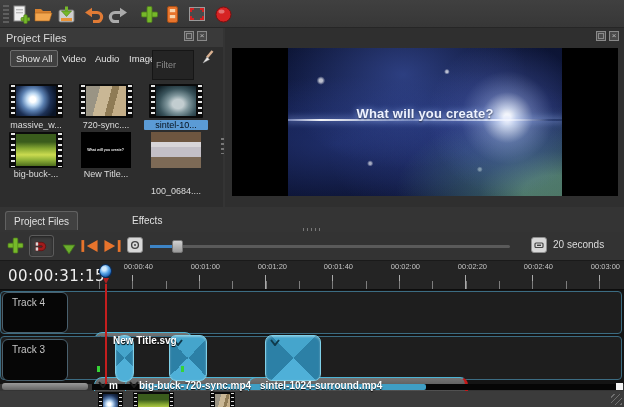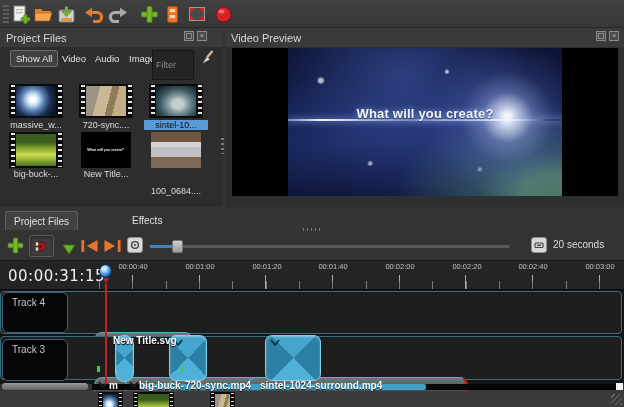--- a/index.html
+++ b/index.html
@@ -100,21 +100,21 @@
   #zoom-slider-track { position:absolute; left:150px; top:245px; width:360px; height:3px; background:#5a5a5a; border-radius:2px; }
   #zoom-slider-fill { position:absolute; left:150px; top:245px; width:26px; height:3px; background:#3d84c6; }
   #zoom-slider-handle { position:absolute; left:172px; top:240px; width:11px; height:13px;
     background:linear-gradient(#d0d0d0,#9a9a9a); border:1px solid #777; border-radius:2px; }
   #zoom-label { position:absolute; left:553px; top:239px; font-size:10px; color:#dcdcdc; }
 
   #ruler { position:absolute; left:0; top:260px; width:624px; height:30px; background:#242424;
     border-top:1px solid #1a1a1a; border-bottom:1px solid #0c0c0c; }
   #timecode { position:absolute; left:8px; top:6px; font-size:15px; color:#efefef;
     font-family:"DejaVu Sans",sans-serif; letter-spacing:.5px; }
-  .rlabel { position:absolute; top:1px; width:40px; text-align:center; font-size:7.5px; color:#c4c4c4; }
+  .rlabel { position:absolute; top:1px; width:40px; text-align:right; font-size:7.5px; color:#c4c4c4; }
   #ticks-minor { position:absolute; left:99px; top:20px; width:521px; height:8px;
     background:repeating-linear-gradient(90deg,#7d7d7d 0 1px,transparent 1px 33.33px); }
   #ticks-major { position:absolute; left:132px; top:14px; width:490px; height:14px;
     background:repeating-linear-gradient(90deg,#ababab 0 1px,transparent 1px 66.67px); }
   #playhead-ball { position:absolute; left:99px; top:264px; width:13px; height:14px; z-index:40;
     background:radial-gradient(circle at 38% 32%, #cfeaff 0 18%, #5aa6e8 45%, #1c5fae 75%, #0b3a74);
     border-radius:50% 50% 50% 50%/52% 52% 48% 48%; border:1px solid #0a2d5c; }
   #playhead-tip { position:absolute; left:103px; top:278px; width:0; height:0; z-index:40;
     border-left:3px solid transparent; border-right:3px solid transparent; border-top:6px solid #b02020; }
   #playhead-line { position:absolute; left:105px; top:284px; width:1.5px; height:100px; background:#c41e1e; z-index:35; }
@@ -278,23 +278,20 @@
     </div>
     <div class="file-label" style="left:74px;top:141px">New Title...</div>
 
     <div class="abs th-photo" style="left:151px;top:104px;width:50px;height:36px"></div>
     <div class="file-label" style="left:144px;top:158px">100_0684....</div>
   </div>
 
   <div class="splitter-dots-v"></div>
 
   <div id="right-panel">
-    <div class="panel-header" style="left:0;top:0;width:399px">
-      <span>Video Preview</span>
-    </div>
     <span class="dock-ic dock-float" style="left:371px"></span>
     <span class="dock-ic" style="left:384px">×</span>
 
     <div id="preview-black">
       <div id="preview-video">
         <div id="beam"></div>
         <div id="preview-text">What will you create?</div>
       </div>
     </div>
 

